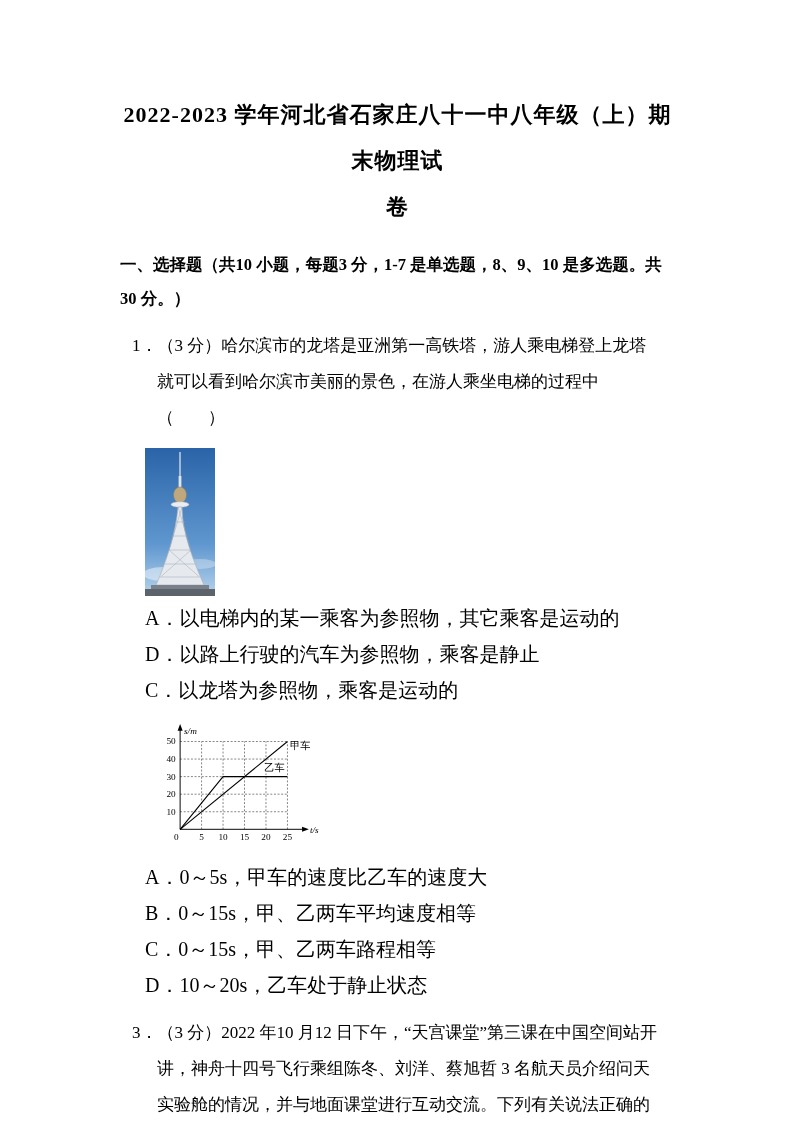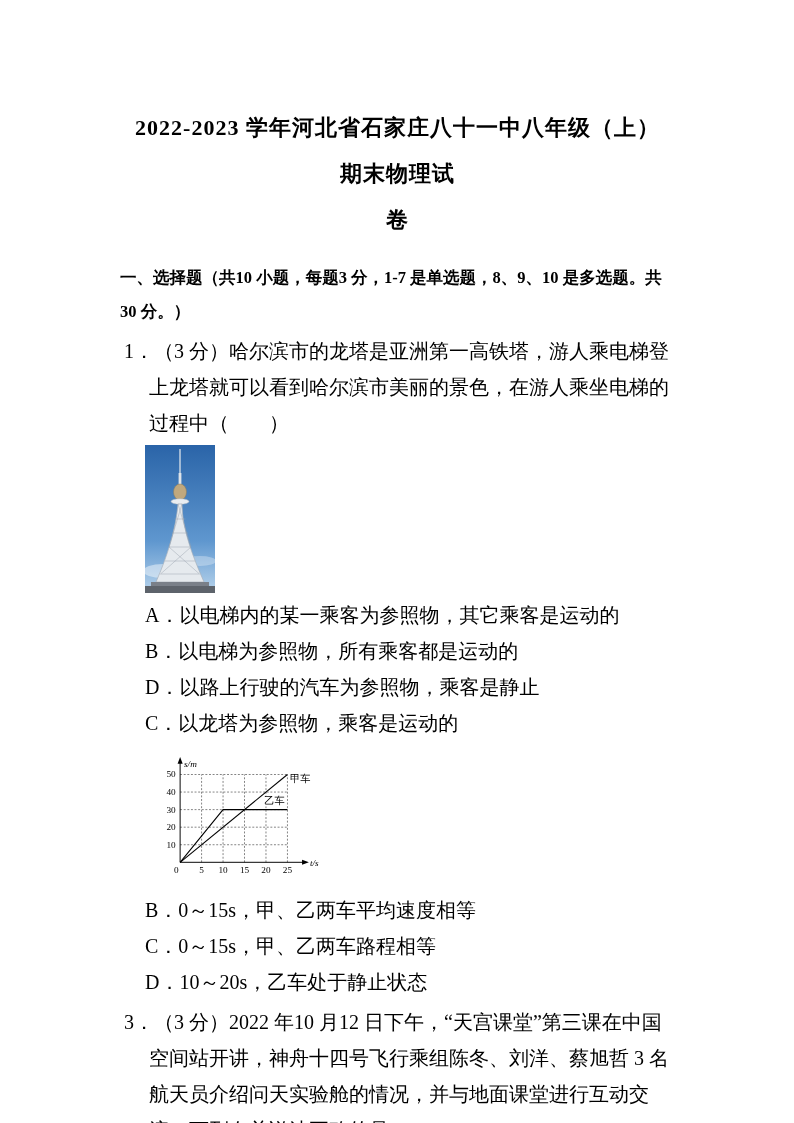--- a/index.html
+++ b/index.html
@@ -1,21 +1,21 @@
 <!DOCTYPE html>
 <html><head>
 <meta charset="utf-8">
 <style>
   html,body{margin:0;padding:0;background:#ffffff}
   .page{position:relative;width:794px;height:1123px;overflow:hidden;background:#fff;
         font-family:"Liberation Serif","DejaVu Serif",serif;color:#000;
         padding:92px 119px 0 120px;box-sizing:border-box}
-  .title{margin:13px;font-size:22px;font-weight:bold;text-align:center;line-height:46px;letter-spacing:1px}
+  .title{margin:0;font-size:22px;font-weight:bold;text-align:center;line-height:46px;letter-spacing:1px}
   .section-heading{margin:18px 0 0 0;font-size:16.5px;font-weight:bold;line-height:34px}
-  .stem{margin:4px;font-size:20px;line-height:36px;padding-left:25px;text-indent:-25px}
+  .stem{margin:12px;font-size:17px;line-height:36px;padding-left:25px;text-indent:-25px}
   .option{margin:0;font-size:20px;line-height:36px;padding-left:25px}
   .figure{margin:4px 0 4px 25px;padding:0}
   .tower{display:block}
   #st-chart text{font-family:"Liberation Serif","DejaVu Serif",serif;font-size:9.5px;fill:#000}
   #st-chart .grid{stroke:#000;stroke-width:.5;stroke-dasharray:2 1.7}
   #st-chart .axis{stroke:#000;stroke-width:1}
   #st-chart .series{fill:none;stroke:#000;stroke-width:1.1}
   #st-chart .slabel{font-size:10.5px}
 </style>
 </head>
@@ -63,21 +63,20 @@
             <line x1="46" y1="102" x2="15.5" y2="129"></line>
           </g>
           <rect x="6" y="137" width="58" height="11" fill="#7a8089"></rect>
           <rect x="0" y="141" width="70" height="7" fill="#5d636b"></rect>
         </g>
       </svg>
     </figure>
 
     <div>
       <p class="option">A．以电梯内的某一乘客为参照物，其它乘客是运动的</p>
-      <p class="option">B．以电梯为参照物，所有乘客都是运动的</p>
       <p class="option">D．以路上行驶的汽车为参照物，乘客是静止</p>
       <p class="option">C．以龙塔为参照物，乘客是运动的</p>
     </div>
   </div>
 
   <div>
 
     <figure class="figure">
       <svg id="st-chart" width="200" height="139" viewBox="0 0 205 142">
           <line class="grid" x1="58" y1="120" x2="58" y2="30"></line>
@@ -110,20 +109,21 @@
           <polyline class="series" points="36,120 146,30"></polyline>
           <rect x="147.64000000000001" y="28.200000000000003" width="24" height="11" fill="#fff"></rect>
           <text class="slabel" x="148.64000000000001" y="37.2">甲车</text>
           <polyline class="series" points="36,120 80,66 146,66"></polyline>
           <rect x="121.24000000000001" y="51.6" width="24" height="11" fill="#fff"></rect>
           <text class="slabel" x="122.24000000000001" y="60.6">乙车</text>
         </svg>
     </figure>
 
     <div>
+      <p class="option">A．0～5s，甲车的速度比乙车的速度大</p>
       <p class="option">B．0～15s，甲、乙两车平均速度相等</p>
       <p class="option">C．0～15s，甲、乙两车路程相等</p>
       <p class="option">D．10～20s，乙车处于静止状态</p>
     </div>
   </div>
 
   <div>
     <p class="stem">3．（3 分）2022 年10 月12 日下午，“天宫课堂”第三课在中国空间站开讲，神舟十四号飞行乘组陈冬、刘洋、蔡旭哲 3 名航天员介绍问天实验舱的情况，并与地面课堂进行互动交流。下列有关说法正确的是（　　）</p>
 
   </div>

